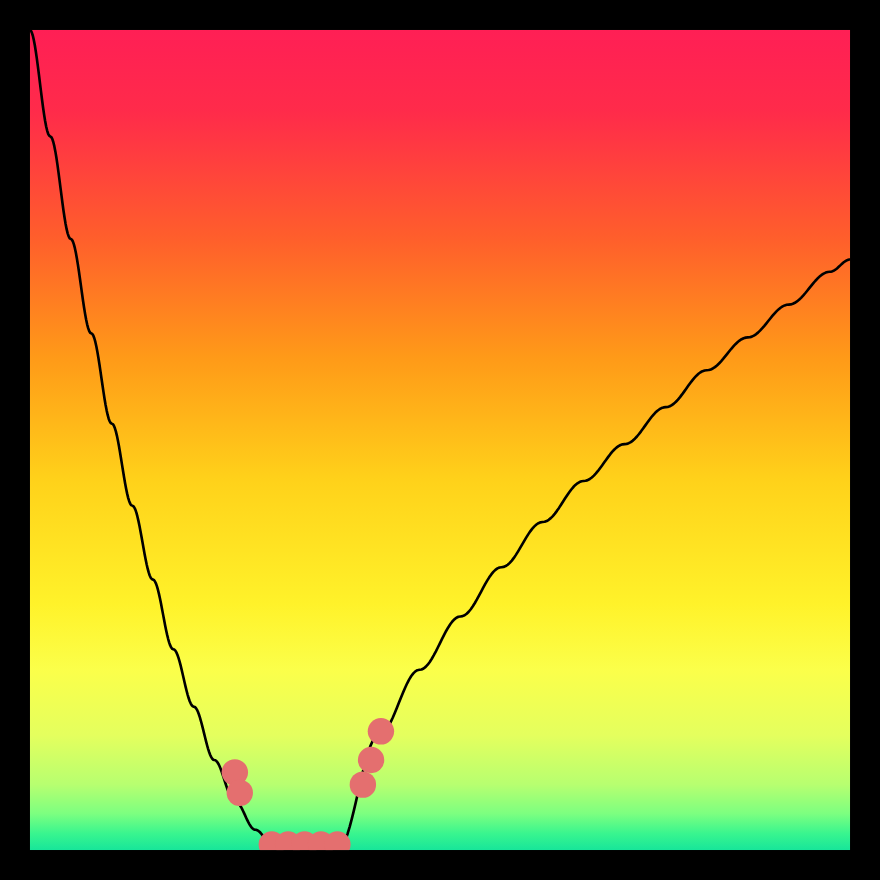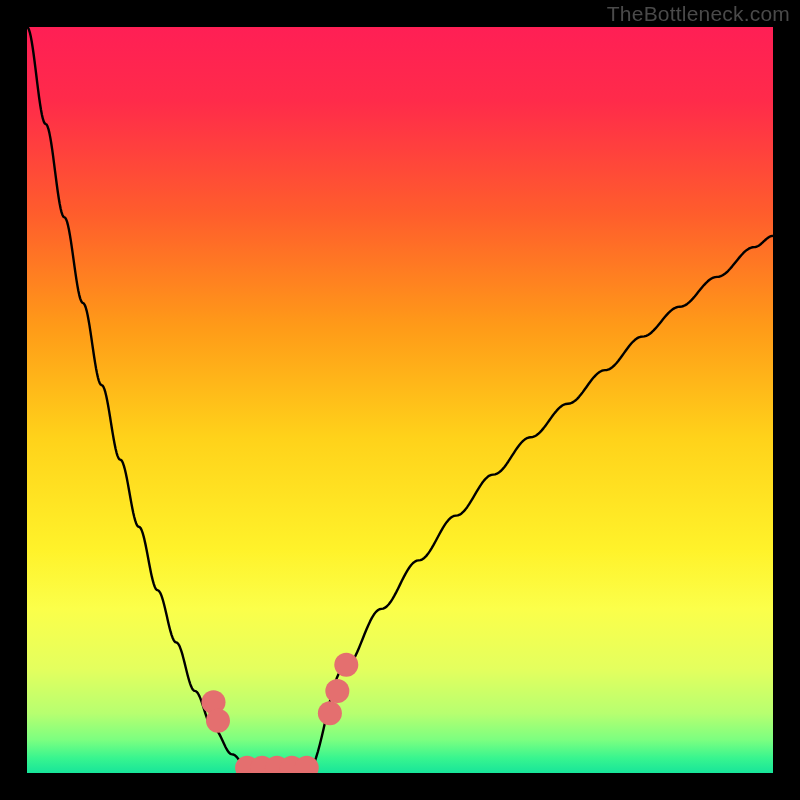--- a/index.html
+++ b/index.html
@@ -35,21 +35,20 @@
     color: #4a4a4a;
     font-weight: 500;
     letter-spacing: 0.2px;
   }
   svg { display: block; }
 </style>
 </head>
 <body>
 
 <div class="frame">
-  <div class="watermark">TheBottleneck.com</div>
   <div class="plot">
     <svg id="chart-svg" width="746" height="746" viewBox="0 0 746 746" preserveAspectRatio="none">
     <defs>
           <linearGradient id="bg-grad" x1="0" y1="0" x2="0" y2="1">
             <stop offset="0%" stop-color="#ff1f55"></stop>
             <stop offset="10%" stop-color="#ff2b4a"></stop>
             <stop offset="25%" stop-color="#ff5d2c"></stop>
             <stop offset="40%" stop-color="#ff9a18"></stop>
             <stop offset="55.00000000000001%" stop-color="#ffd21a"></stop>
             <stop offset="70%" stop-color="#fff22a"></stop>

